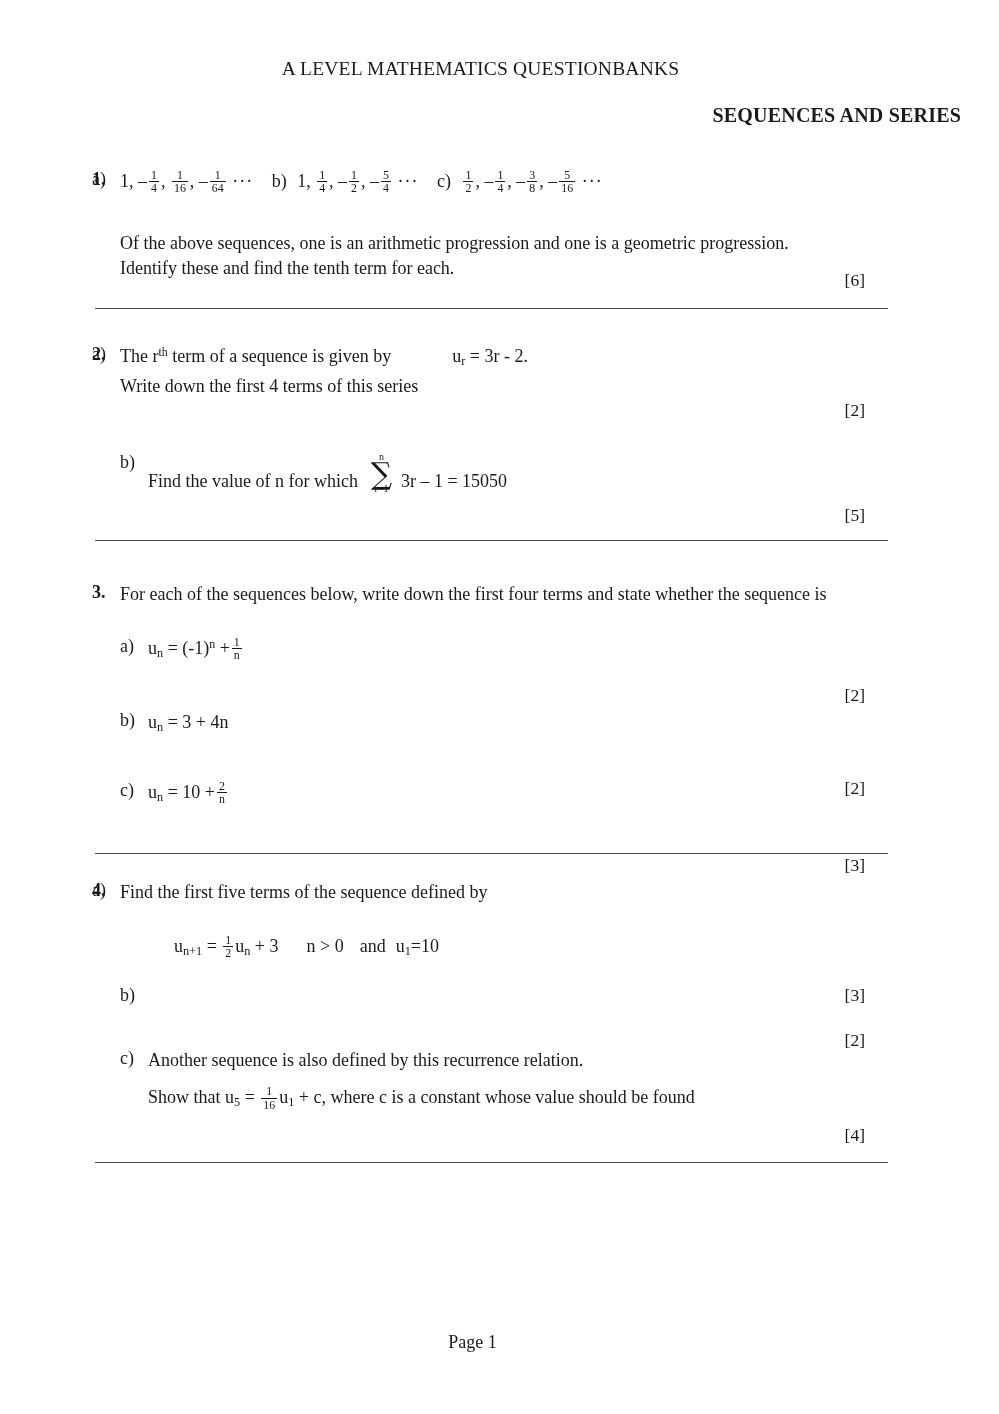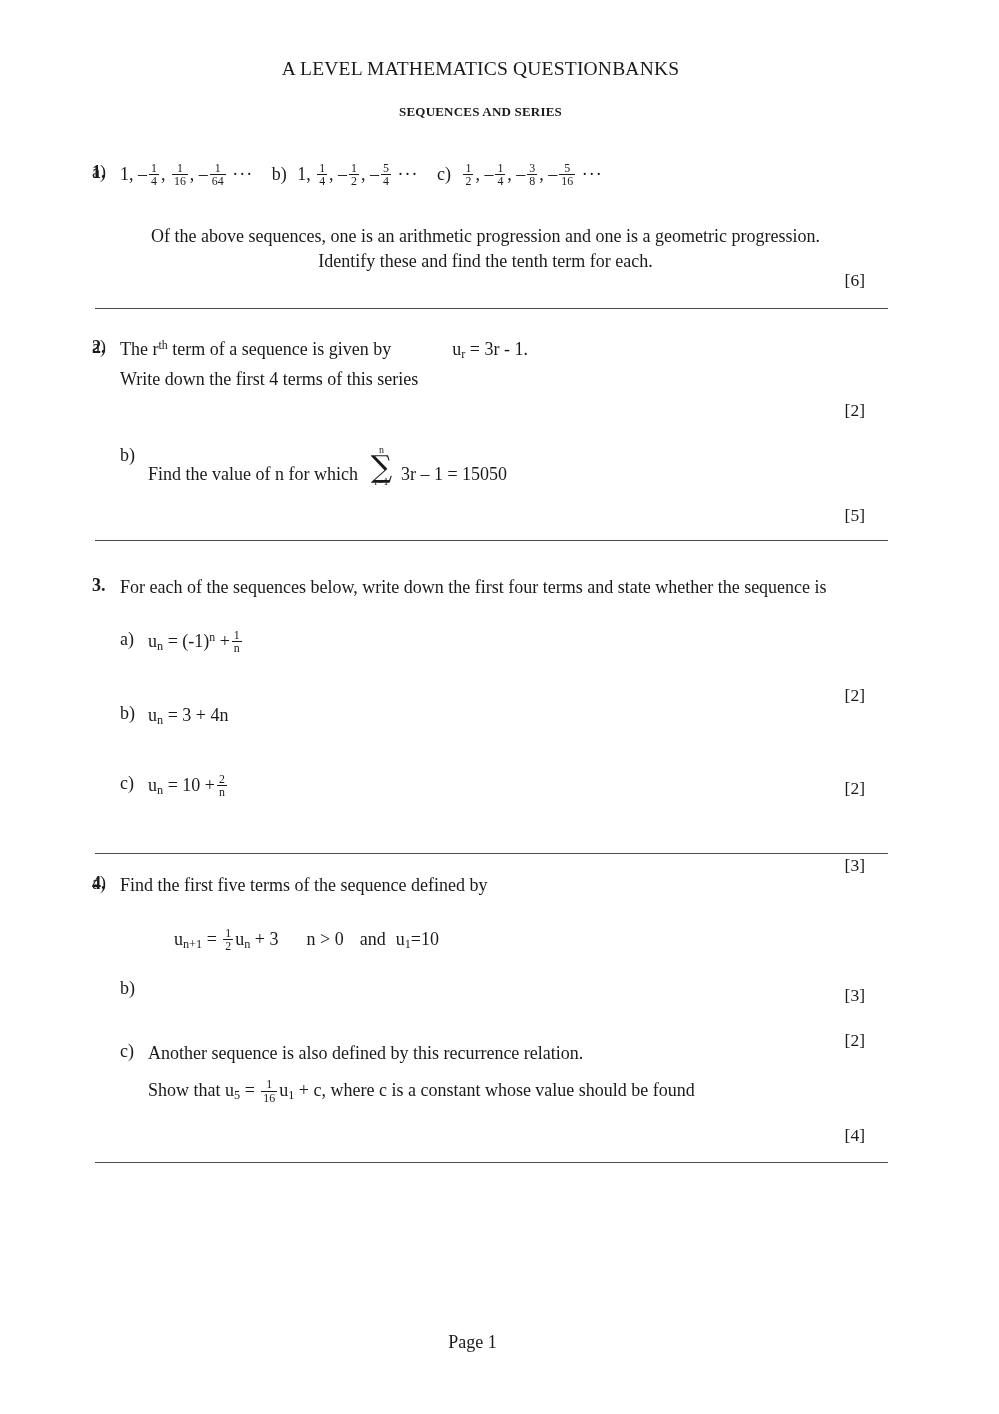--- a/index.html
+++ b/index.html
@@ -25,22 +25,22 @@
   
   .doc-title {
     text-align: center;
     font-size: 19.5px;
     letter-spacing: 0.2px;
     margin: 0;
     padding-top: 58px;
     font-weight: 400;
   }
   .doc-subtitle {
-    text-align: center;
-    font-size: 13px;
+    text-align: right;
+    font-size: 20px;
     font-weight: 700;
     margin: 0;
     padding-top: 24px;
     letter-spacing: 0.2px;
   }
 
   
   .question {
     position: relative;
     padding-left: 92px;
@@ -61,21 +61,21 @@
   }
   .q-letter {
     width: 28px;
     flex: 0 0 28px;
     font-size: 18px;
   }
   .q-body {
     font-size: 18px;
     line-height: 1.42;
   }
-  .q-body.wide { max-width: 760px; text-align: center; }
+  .q-body.wide { max-width: 760px; }
 
   .marks {
     position: absolute;
     right: 96px;
     font-size: 17.5px;
   }
 
   hr.sep {
     border: none;
     border-top: 1.3px solid #4a4a4a;
@@ -215,21 +215,21 @@
   <hr class="sep" style="top: 308px;">
 
   <div class="question" style="margin-top: 62px;">
     <div class="q-row">
       <div class="q-num">2.</div>
       <div class="q-letter">a)</div>
       <div class="q-body">
         <div>
           <span>The r</span><sup>th</sup><span> term of a sequence is given by</span>
           <span style="display:inline-block; width:52px;"></span>
-          <span class="math"><span>u</span><sub>r</sub><span> = 3r - 1.</span></span>
+          <span class="math"><span>u</span><sub>r</sub><span> = 3r - 2.</span></span>
         </div>
         <div style="margin-top:4px;">Write down the first 4 terms of this series</div>
       </div>
     </div>
   </div>
 
   <div class="marks" style="top: 400px;">[2]</div>
 
   <div class="question" style="margin-top: 52px;">
     <div class="q-row">

